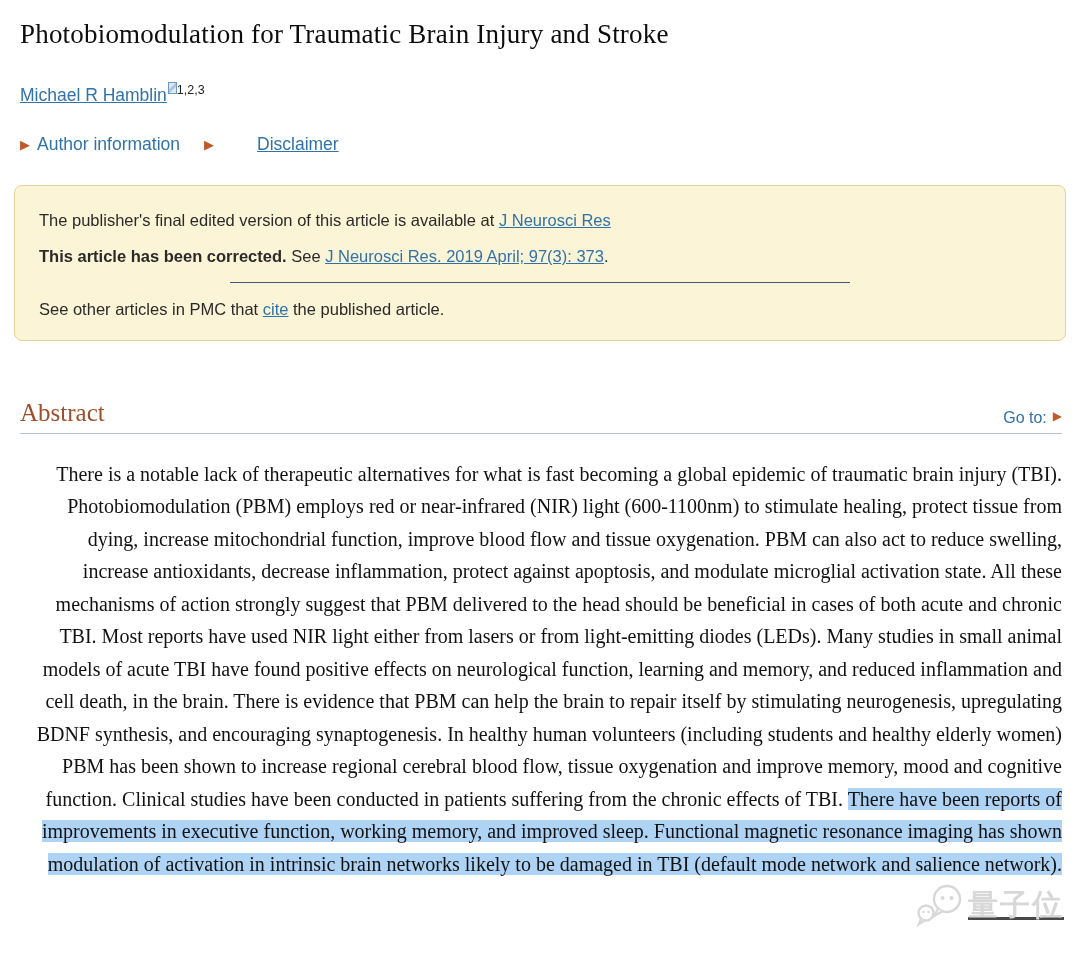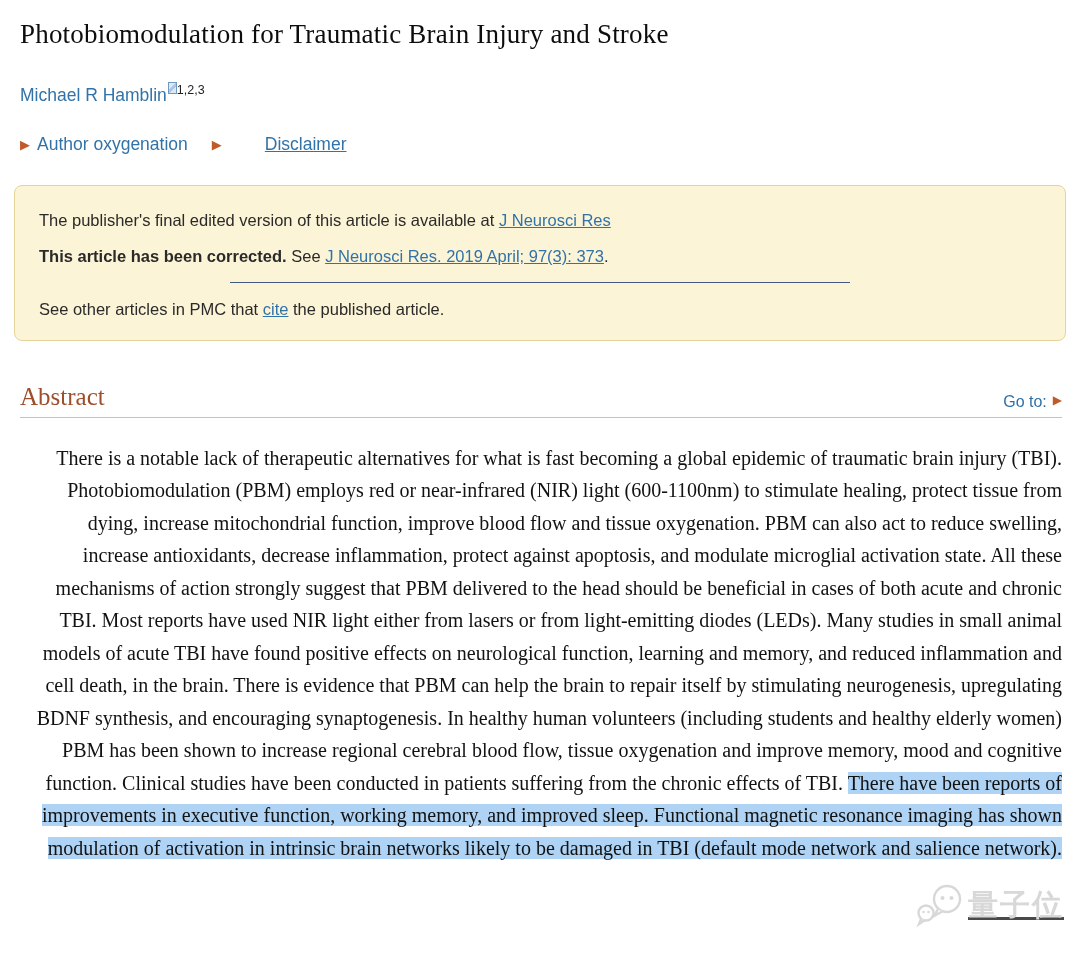--- a/index.html
+++ b/index.html
@@ -13,21 +13,21 @@
     font-family: "Liberation Serif", serif;
     font-weight: 400;
     font-size: 27px;
     color: #0d0d0d;
     letter-spacing: 0.2px;
     margin-top: 11px;
   }
 
   
   .author-row { margin-top: 32px; font-size: 17.5px; }
-  .author-link { color: #3173a9; cursor: pointer; margin-top: 35px; }
+  .author-link { color: #3173a9; text-decoration: underline; cursor: pointer; margin-top: 35px; }
   .env-box {
     display: inline-block;
     width: 9px; height: 12px;
     border: 1px solid #6f98c2;
     background: linear-gradient(135deg, #dce9f5 40%, #aac6e2 40%, #aac6e2 60%, #dce9f5 60%);
     vertical-align: super;
     margin-left: 1px;
   }
   .author-sup { font-size: 12.5px; vertical-align: super; color: #222; }
 
@@ -55,21 +55,21 @@
   .notice-divider {
     border: none;
     border-top: 1px solid #41597f;
     width: 620px;
     margin: 2px auto 16px auto;
   }
   .bold { font-weight: 700; }
 
   
   .section-head {
-    margin-top: 42px;
+    margin-top: 58px;
     display: flex;
     align-items: flex-end;
     justify-content: space-between;
     padding-bottom: 6px;
     border-bottom: 1px solid #b7c6d7;
     width: 1042px;
   }
   .section-title {
     font-family: "Liberation Serif", serif;
     font-size: 25px;
@@ -117,21 +117,21 @@
 <div class="page">
 
   <h1 class="article-title">Photobiomodulation for Traumatic Brain Injury and Stroke</h1>
 
   <div class="author-row">
     <a class="author-link">Michael R Hamblin</a><span class="env-box"></span><span class="author-sup">1,2,3</span>
   </div>
 
   <div class="nav-links">
     <span class="tri">▶</span>
-    <a class="nav-link">Author oxygenation</a>
+    <a class="nav-link">Author information</a>
     <span class="nav-gap"></span>
     <span class="tri">▶</span>
     <span class="nav-gap-wide"></span>
     <a class="nav-link underlined">Disclaimer</a>
   </div>
 
   <div class="notice-box">
     <p><span>The publisher's final edited version of this article is available at </span><a class="notice-link">J Neurosci Res</a></p>
     <p><span class="bold">This article has been corrected.</span><span> See </span><a class="notice-link">J Neurosci Res. 2019 April; 97(3): 373</a><span>.</span></p>
     <hr class="notice-divider">

